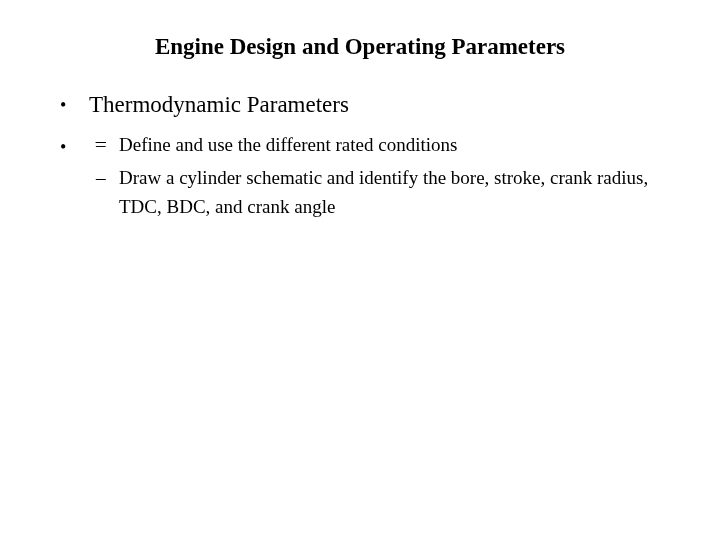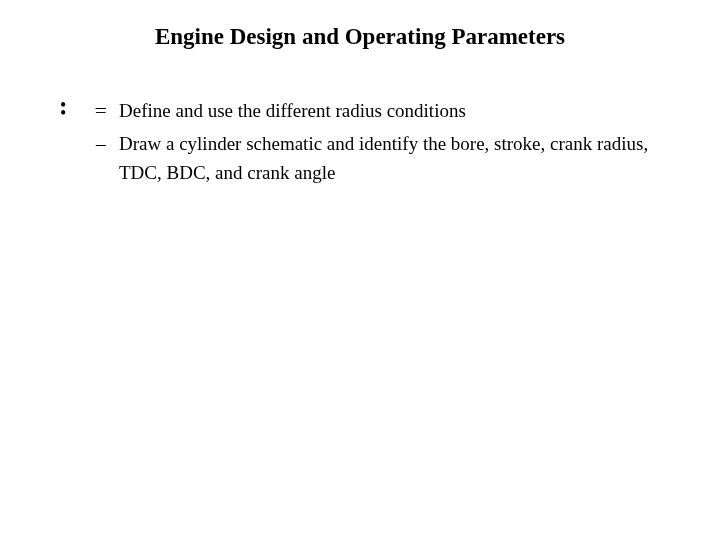--- a/index.html
+++ b/index.html
@@ -11,21 +11,21 @@
     width: 720px;
     height: 540px;
     position: relative;
     overflow: hidden;
     font-family: "Liberation Serif", "DejaVu Serif", serif;
     color: #000000;
   }
   .slide-title {
     position: absolute;
     left: 0;
-    top: 20px;
+    top: 30px;
     width: 720px;
     text-align: center;
     font-weight: bold;
     font-size: 23px;
     line-height: 34px;
   }
   .content {
     position: absolute;
     left: 0;
     top: 88px;
@@ -61,20 +61,21 @@
 </style>
 </head>
 <body>
 
 <div class="slide-title">Engine Design and Operating Parameters</div>
 
 <div class="content">
 
   <div class="l1">
     <span class="bullet">•</span>
+    <span>Thermodynamic Parameters</span>
   </div>
 
   <div class="l2">
     <span class="dash">–</span>
   </div>
   <div class="l2">
     <span class="dash">–</span>
   </div>
   <div class="l2">
     <span class="dash">–</span>
@@ -82,21 +83,21 @@
   <div class="l2">
     <span class="dash">–</span>
   </div>
 
   <div class="l1 second">
     <span class="bullet">•</span>
   </div>
 
   <div class="l2">
     <span class="dash">–</span>
-    <span>Define and use the different radius conditions</span>
+    <span>Define and use the different rated conditions</span>
   </div>
   <div class="l2">
     <span class="dash">–</span>
   </div>
   <div class="l2">
     <span class="dash">–</span>
     <span>Draw a cylinder schematic and identify the bore, stroke, crank radius, TDC, BDC, and crank angle</span>
   </div>
 
 </div>

